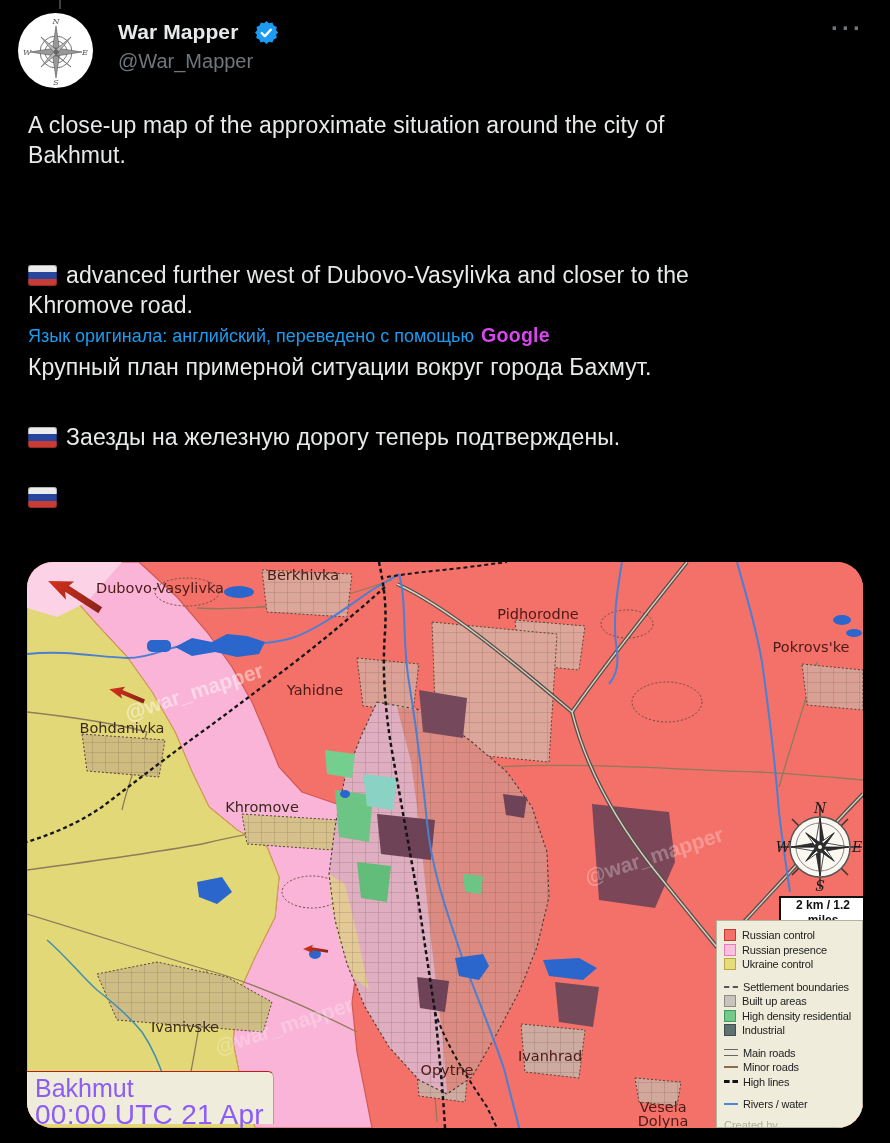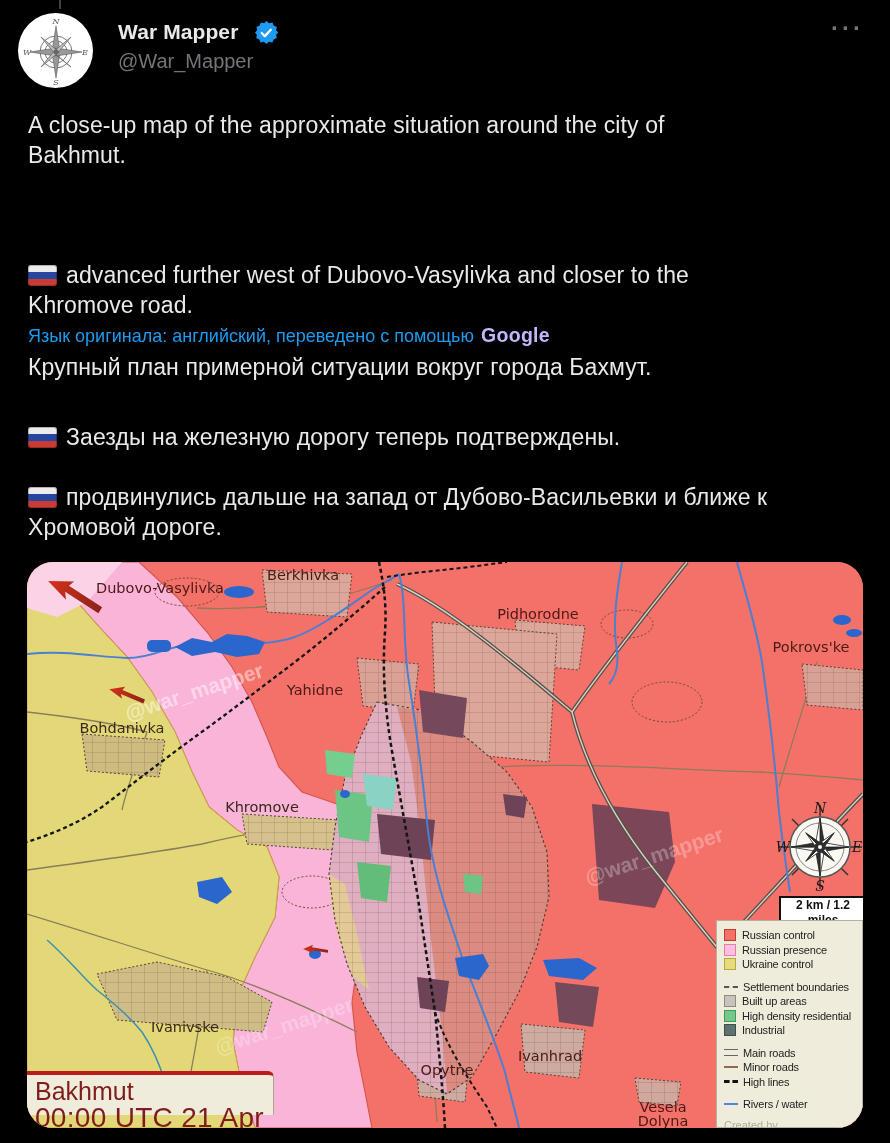--- a/index.html
+++ b/index.html
@@ -13,21 +13,21 @@
   .handle{position:absolute;left:118px;top:50px;font-size:20px;color:#71767b;}
   .more{position:absolute;top:18px;right:26px;color:#71767b;font-size:24px;letter-spacing:3px;
         line-height:20px;cursor:pointer;font-weight:700;}
   .p{position:absolute;left:28px;width:814px;font-size:23px;line-height:30px;color:#e7e9ea;
      letter-spacing:0.1px;white-space:pre-line;}
   .flag{display:inline-block;width:29px;height:21px;border-radius:3px;margin-right:9px;
         vertical-align:-3px;
         background:linear-gradient(180deg,#ececec 0 33%,#27479e 33% 66%,#c93c36 66% 100%);
         box-shadow:inset 0 0 0 1px rgba(0,0,0,0.25);}
   .trans-note{position:absolute;left:28px;top:324px;font-size:18px;color:#1d9bf0;}
-  .google{color:#c4b5fd;font-weight:600;font-size:19.5px;margin-left:7px;letter-spacing:0.3px;}
+  .google{color:#d946ef;font-weight:600;font-size:19.5px;margin-left:7px;letter-spacing:0.3px;}
   
   .map{position:absolute;left:27px;top:562px;width:836px;height:566px;border-radius:26px;
        overflow:hidden;background:#f4716a;cursor:pointer;}
   .map svg.terrain{position:absolute;left:0;top:0;}
   .wm{position:absolute;color:rgba(255,255,255,0.45);font-size:21px;font-weight:600;
       transform:rotate(-18deg);pointer-events:none;}
   .legend{position:absolute;right:0;top:358px;width:147px;height:208px;background:#efecdb;
           border:1px solid #b5b1a0;box-sizing:border-box;padding:7px 0 0 7px;color:#222;}
   .lrow{display:flex;align-items:center;height:14.5px;font-size:11px;letter-spacing:-0.2px;
         white-space:nowrap;}
@@ -43,23 +43,23 @@
   .ln-bound{border-top:2px dashed #555;height:0;}
   .ln-main{height:5px;border-top:1.6px solid #666;border-bottom:1.6px solid #666;}
   .ln-minor{border-top:2px solid #8a6d4f;height:0;}
   .ln-rail{border-top:3px dashed #111;height:0;}
   .ln-river{border-top:2.2px solid #4f86d8;height:0;}
   .created{margin-top:7px;font-size:11px;color:#b0ad98;display:flex;align-items:center;}
   .scalebox{position:absolute;left:752px;top:334px;width:88px;background:#fff;
             border:2px solid #111;box-sizing:border-box;}
   .scalebox .txt{font-size:12px;font-weight:700;color:#111;text-align:center;line-height:15px;}
   .scalebox .dash{height:4px;background:repeating-linear-gradient(90deg,#111 0 10px,#fff 10px 21px);}
-  .titlebox{position:absolute;left:0;top:509px;width:247px;height:44px;background:#efecdb;
-            border-top:4px solid #b91c1c;border-right:1px solid #a9a694;
-            border-top-right-radius:6px;box-sizing:border-box;padding:2px 8px;color:#7f1d1d;}
+  .titlebox{position:absolute;left:0;top:509px;width:247px;height:53px;background:#efecdb;
+            border-top:1px solid #b91c1c;border-right:1px solid #a9a694;
+            border-top-right-radius:6px;box-sizing:border-box;padding:2px 8px;color:#8b5cf6;}
   .titlebox .t1{font-size:25px;line-height:28px;}
   .titlebox .t2{font-size:28px;line-height:25px;letter-spacing:0.3px;}
   .compass{position:absolute;left:745px;top:237px;width:96px;height:96px;}
 </style>
 </head>
 <body>
 
 <div class="canvas">
   <div class="thread-line"></div>
 
@@ -103,22 +103,21 @@
 Bakhmut.</span></div>
   <div class="p" style="top:260px"><span class="flag"></span><span>advanced further west of Dubovo-Vasylivka and closer to the
 Khromove road.</span></div>
 
   <div class="trans-note">
     <span>Язык оригинала: английский, переведено с помощью</span><span class="google">Google</span>
   </div>
 
   <div class="p" style="top:422px"><span class="flag"></span><span>Заезды на железную дорогу теперь подтверждены.</span></div>
   <div class="p" style="top:352px"><span>Крупный план примерной ситуации вокруг города Бахмут.</span></div>
-  <div class="p" style="top:482px"><span class="flag"></span><span>продвинулись дальше на запад от Дубово-Васильевки и ближе к
-Хромовой дороге.</span></div>
+  <div class="p" style="top:482px"><span class="flag"></span></div>
 
   <div class="map">
     <svg class="terrain" width="836" height="566" viewBox="0 0 836 566">
       <defs>
         <pattern id="blk" width="13" height="10" patternUnits="userSpaceOnUse">
           <path d="M0 0H13M0 0V10" stroke="rgba(80,55,45,0.38)" stroke-width="0.8" fill="none"></path>
         </pattern>
         <linearGradient id="agrad" x1="0" y1="0" x2="1" y2="0">
           <stop offset="0" stop-color="#d5311c"></stop>
             <stop offset="1" stop-color="#8a2318"></stop>

